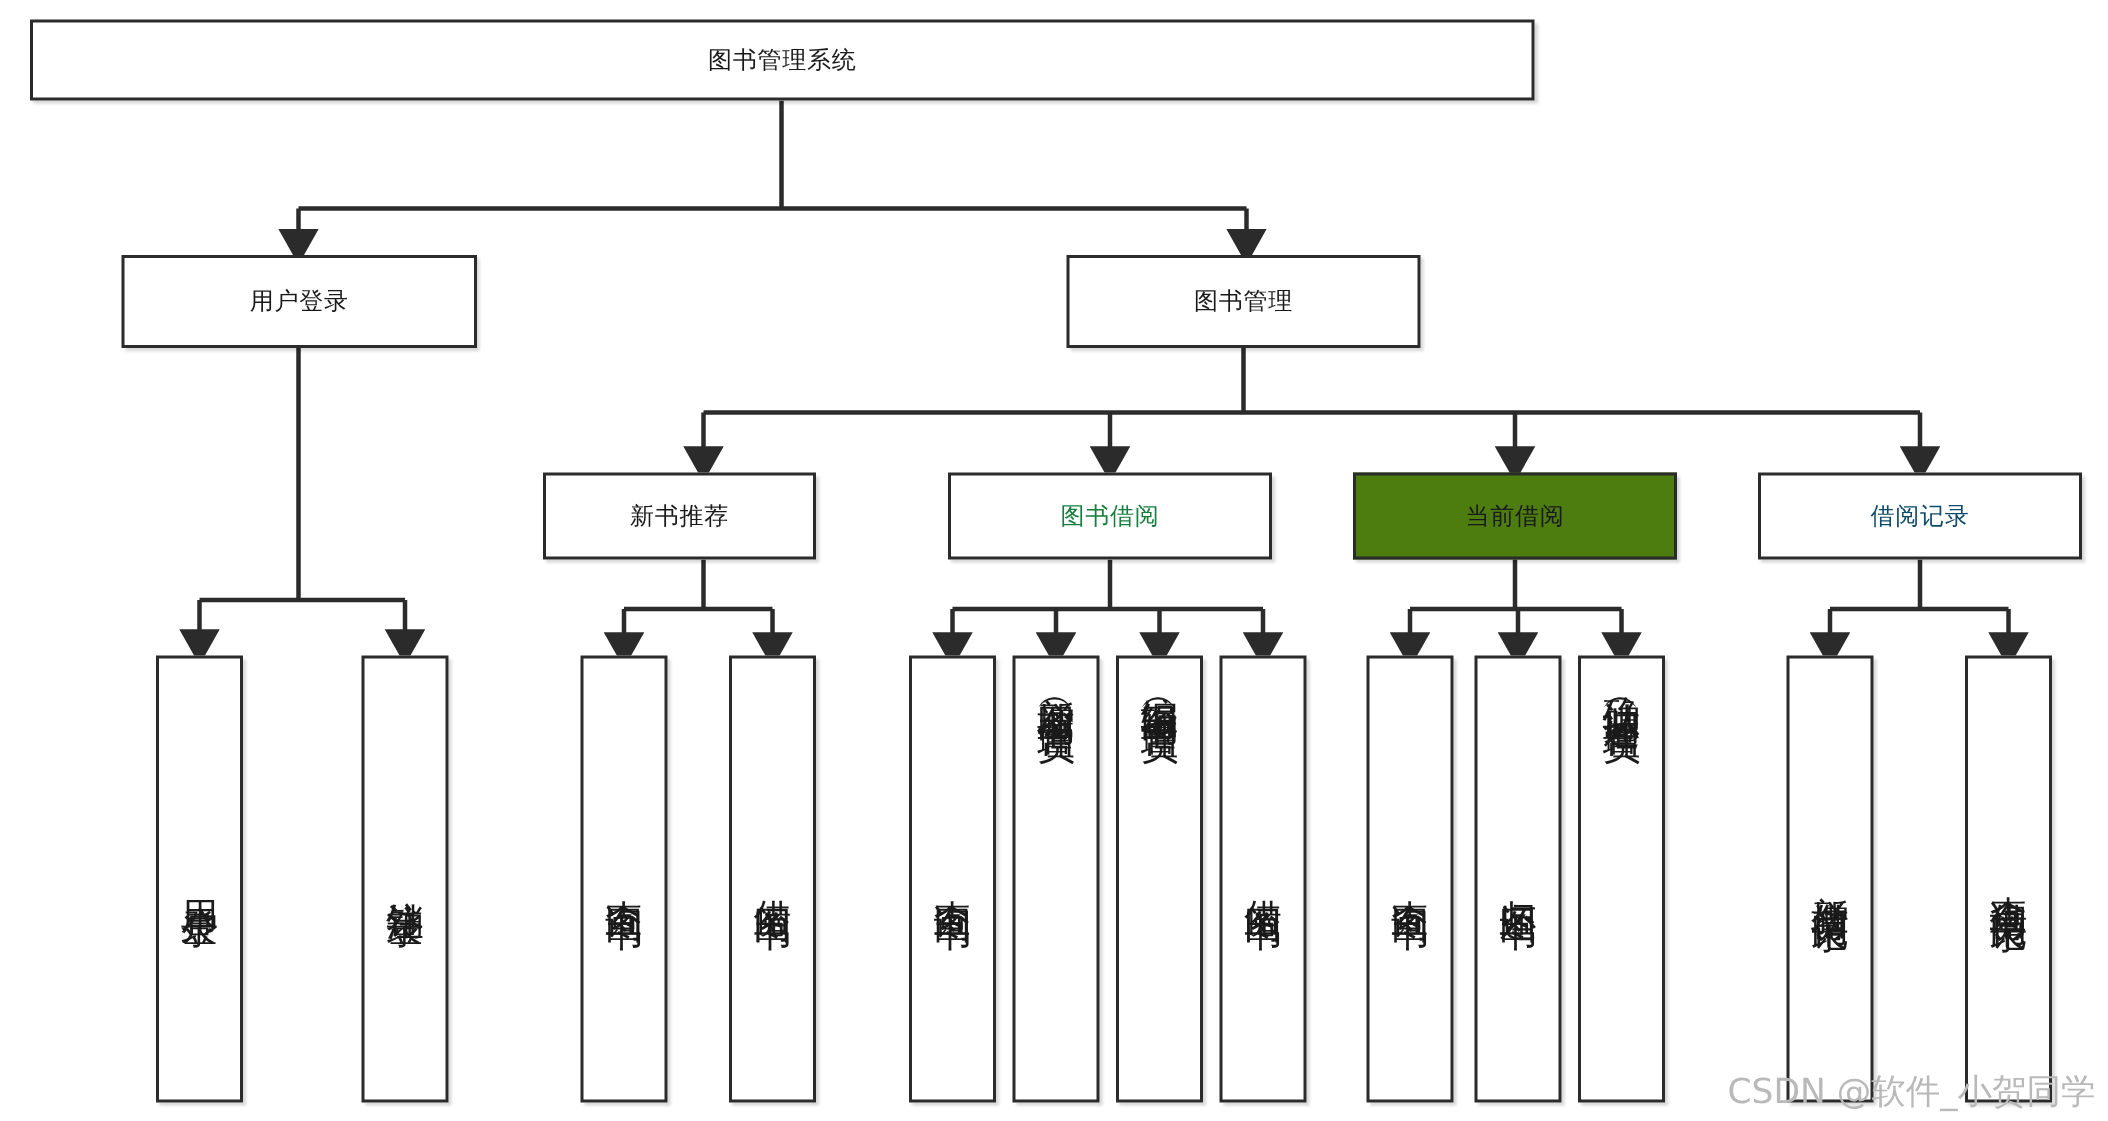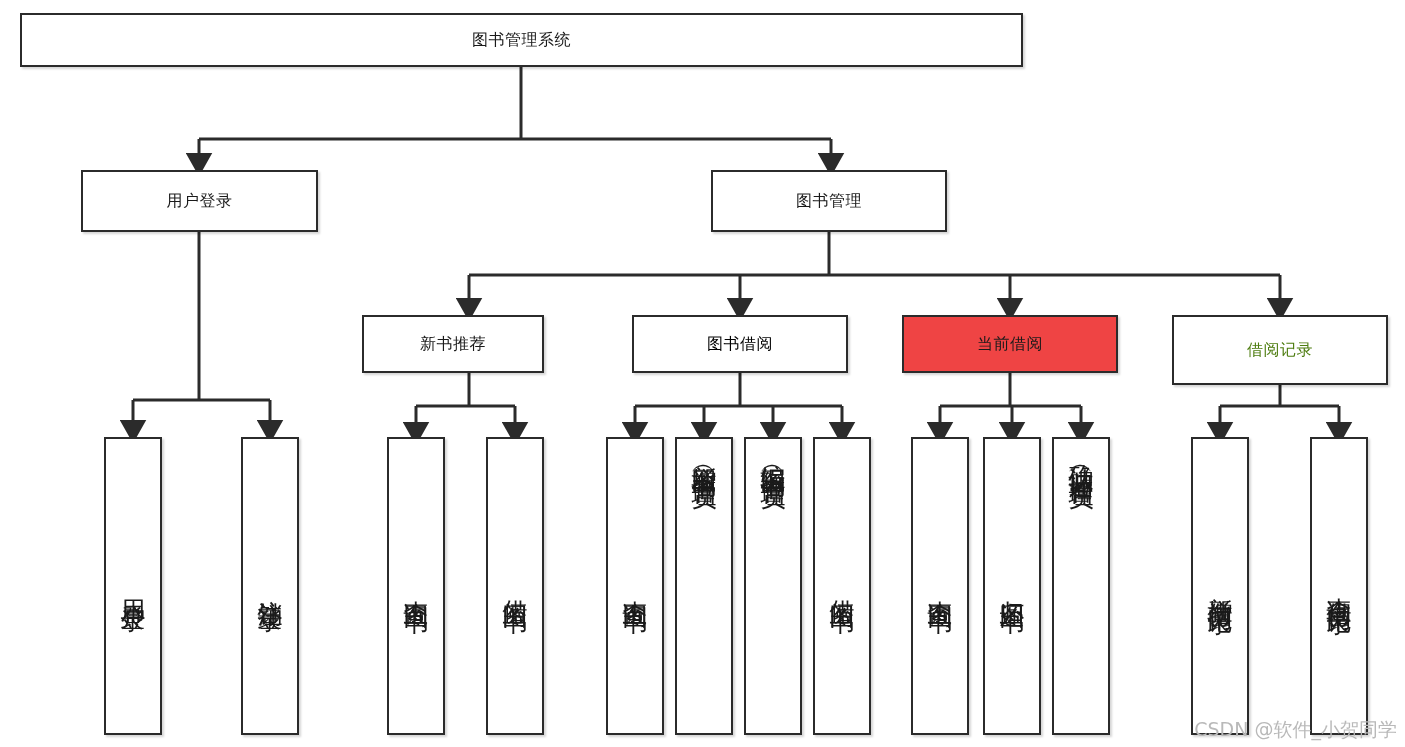--- a/index.html
+++ b/index.html
@@ -60,21 +60,21 @@
     left: 0;
     top: 0;
     width: 1405px;
     height: 747px;
     pointer-events: none;
   }
   .watermark {
     position: absolute;
     right: 8px;
     bottom: 4px;
-    font-size: 19px;
+    font-size: 23px;
     color: #b9b9b9;
     white-space: nowrap;
     font-family: "DejaVu Sans", "Liberation Sans", sans-serif;
   }
 </style>
 </head>
 <body>
 
 <div id="diagram-root">
 
@@ -135,27 +135,27 @@
   <div class="node horizontal" style="left: 81px; top: 170px; width: 237px; height: 62px; border-color: rgb(43, 43, 43); background: rgb(255, 255, 255); color: rgb(26, 26, 26);">
     <span class="node-label">用户登录</span>
   </div>
   <div class="node horizontal" style="left: 711px; top: 170px; width: 236px; height: 62px; border-color: rgb(43, 43, 43); background: rgb(255, 255, 255); color: rgb(26, 26, 26);">
     <span class="node-label">图书管理</span>
   </div>
 
   <div class="node horizontal" style="left: 362px; top: 315px; width: 182px; height: 58px; border-color: rgb(43, 43, 43); background: rgb(255, 255, 255); color: rgb(26, 26, 26);">
     <span class="node-label">新书推荐</span>
   </div>
-  <div class="node horizontal" style="left: 632px; top: 315px; width: 216px; height: 58px; border-color: rgb(43, 43, 43); background: rgb(255, 255, 255); color: #000000;">
+  <div class="node horizontal" style="left: 632px; top: 315px; width: 216px; height: 58px; border-color: rgb(43, 43, 43); background: rgb(255, 255, 255); color: #15803d;">
     <span class="node-label">图书借阅</span>
   </div>
-  <div class="node horizontal" style="left: 902px; top: 315px; width: 216px; height: 58px; border-color: rgb(43, 43, 43); background: #ef4444; color: rgb(26, 26, 26);">
+  <div class="node horizontal" style="left: 902px; top: 315px; width: 216px; height: 58px; border-color: rgb(43, 43, 43); background: #4d7c0f; color: rgb(26, 26, 26);">
     <span class="node-label">当前借阅</span>
   </div>
-  <div class="node horizontal" style="left: 1172px; top: 315px; width: 216px; height: 70px; border-color: rgb(43, 43, 43); background: rgb(255, 255, 255); color: #4d7c0f;">
+  <div class="node horizontal" style="left: 1172px; top: 315px; width: 216px; height: 58px; border-color: rgb(43, 43, 43); background: rgb(255, 255, 255); color: #0c4a6e;">
     <span class="node-label">借阅记录</span>
   </div>
 
   <div class="node vertical centerv" style="left: 104px; top: 437px; width: 58px; height: 298px; border-color: rgb(43, 43, 43); background: rgb(255, 255, 255); color: rgb(26, 26, 26);">
     <span class="node-label">用户登录</span>
   </div>
   <div class="node vertical centerv" style="left: 241px; top: 437px; width: 58px; height: 298px; border-color: rgb(43, 43, 43); background: rgb(255, 255, 255); color: rgb(26, 26, 26);">
     <span class="node-label">注销登录</span>
   </div>
   <div class="node vertical centerv" style="left: 387px; top: 437px; width: 58px; height: 298px; border-color: rgb(43, 43, 43); background: rgb(255, 255, 255); color: rgb(26, 26, 26);">

